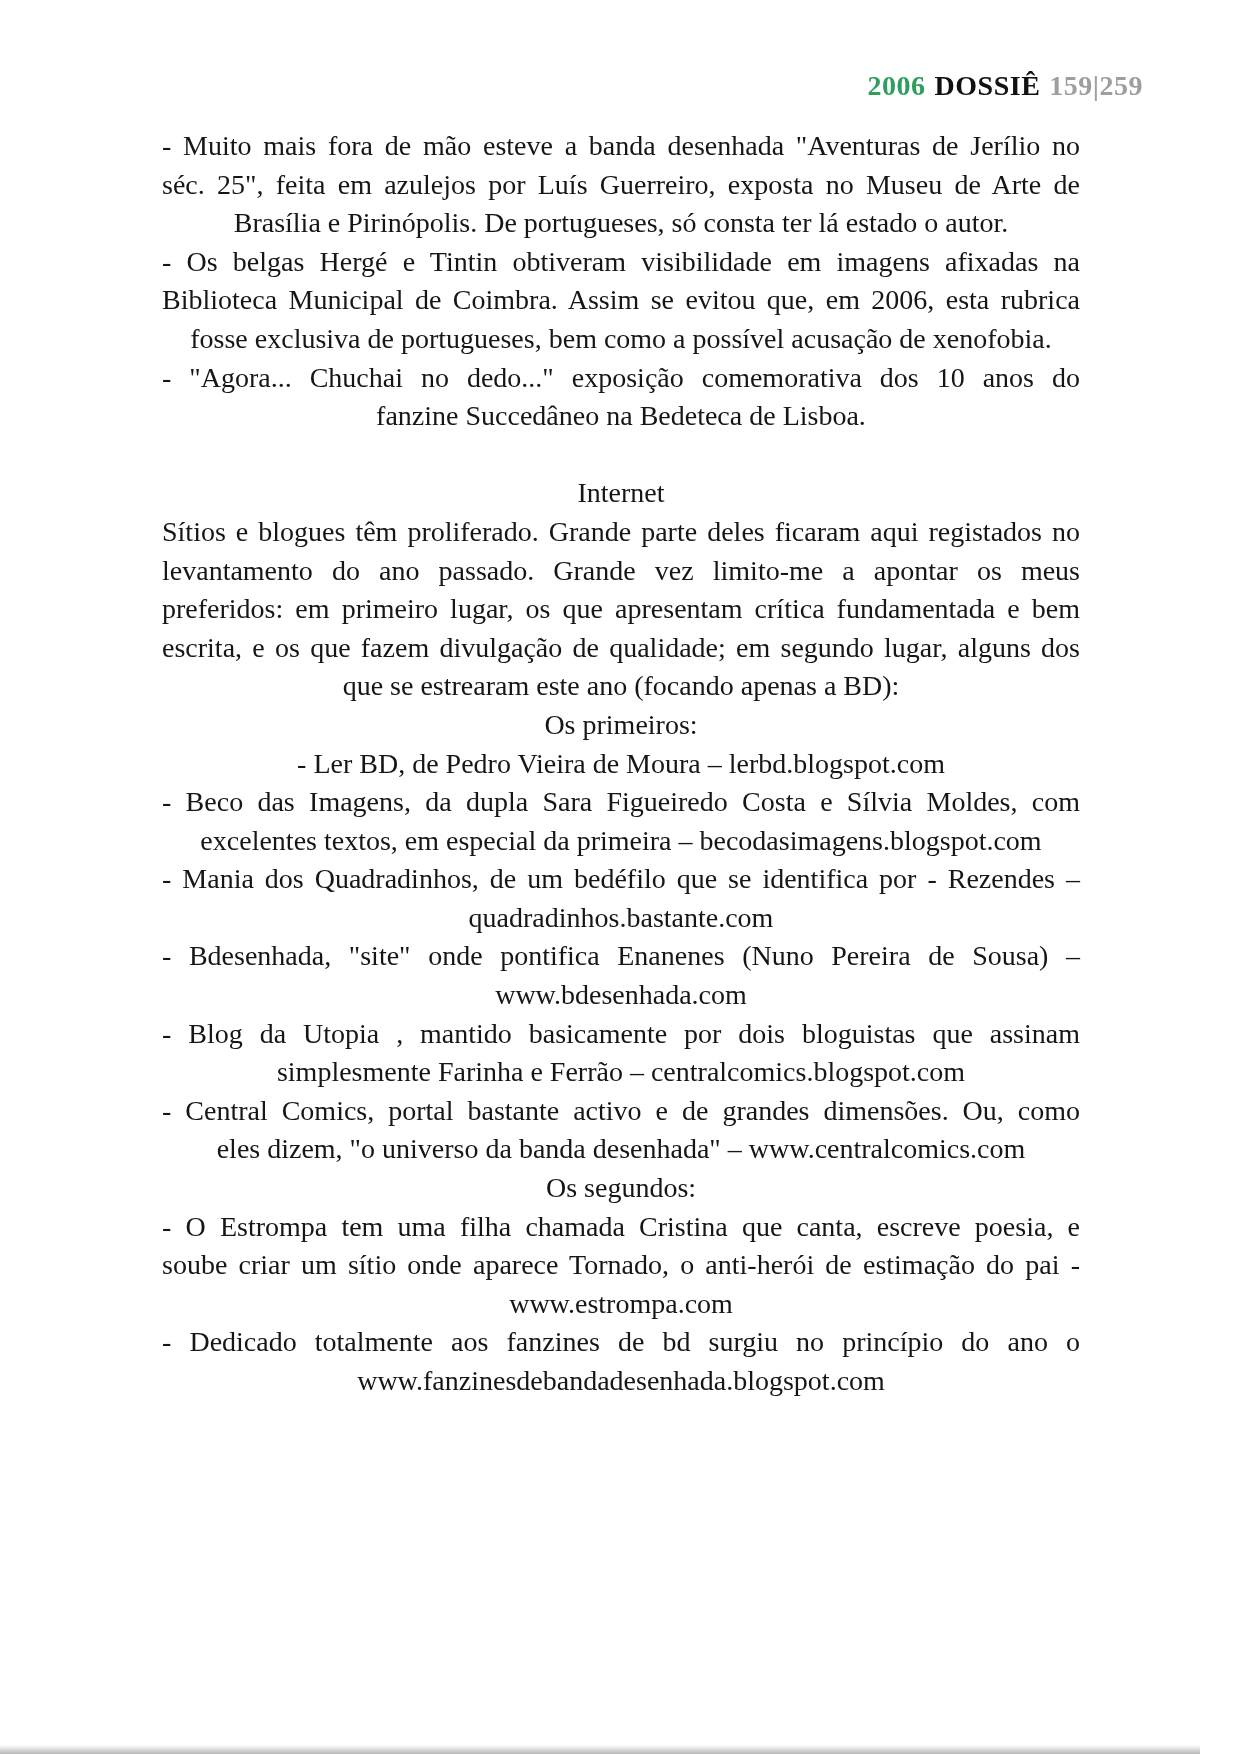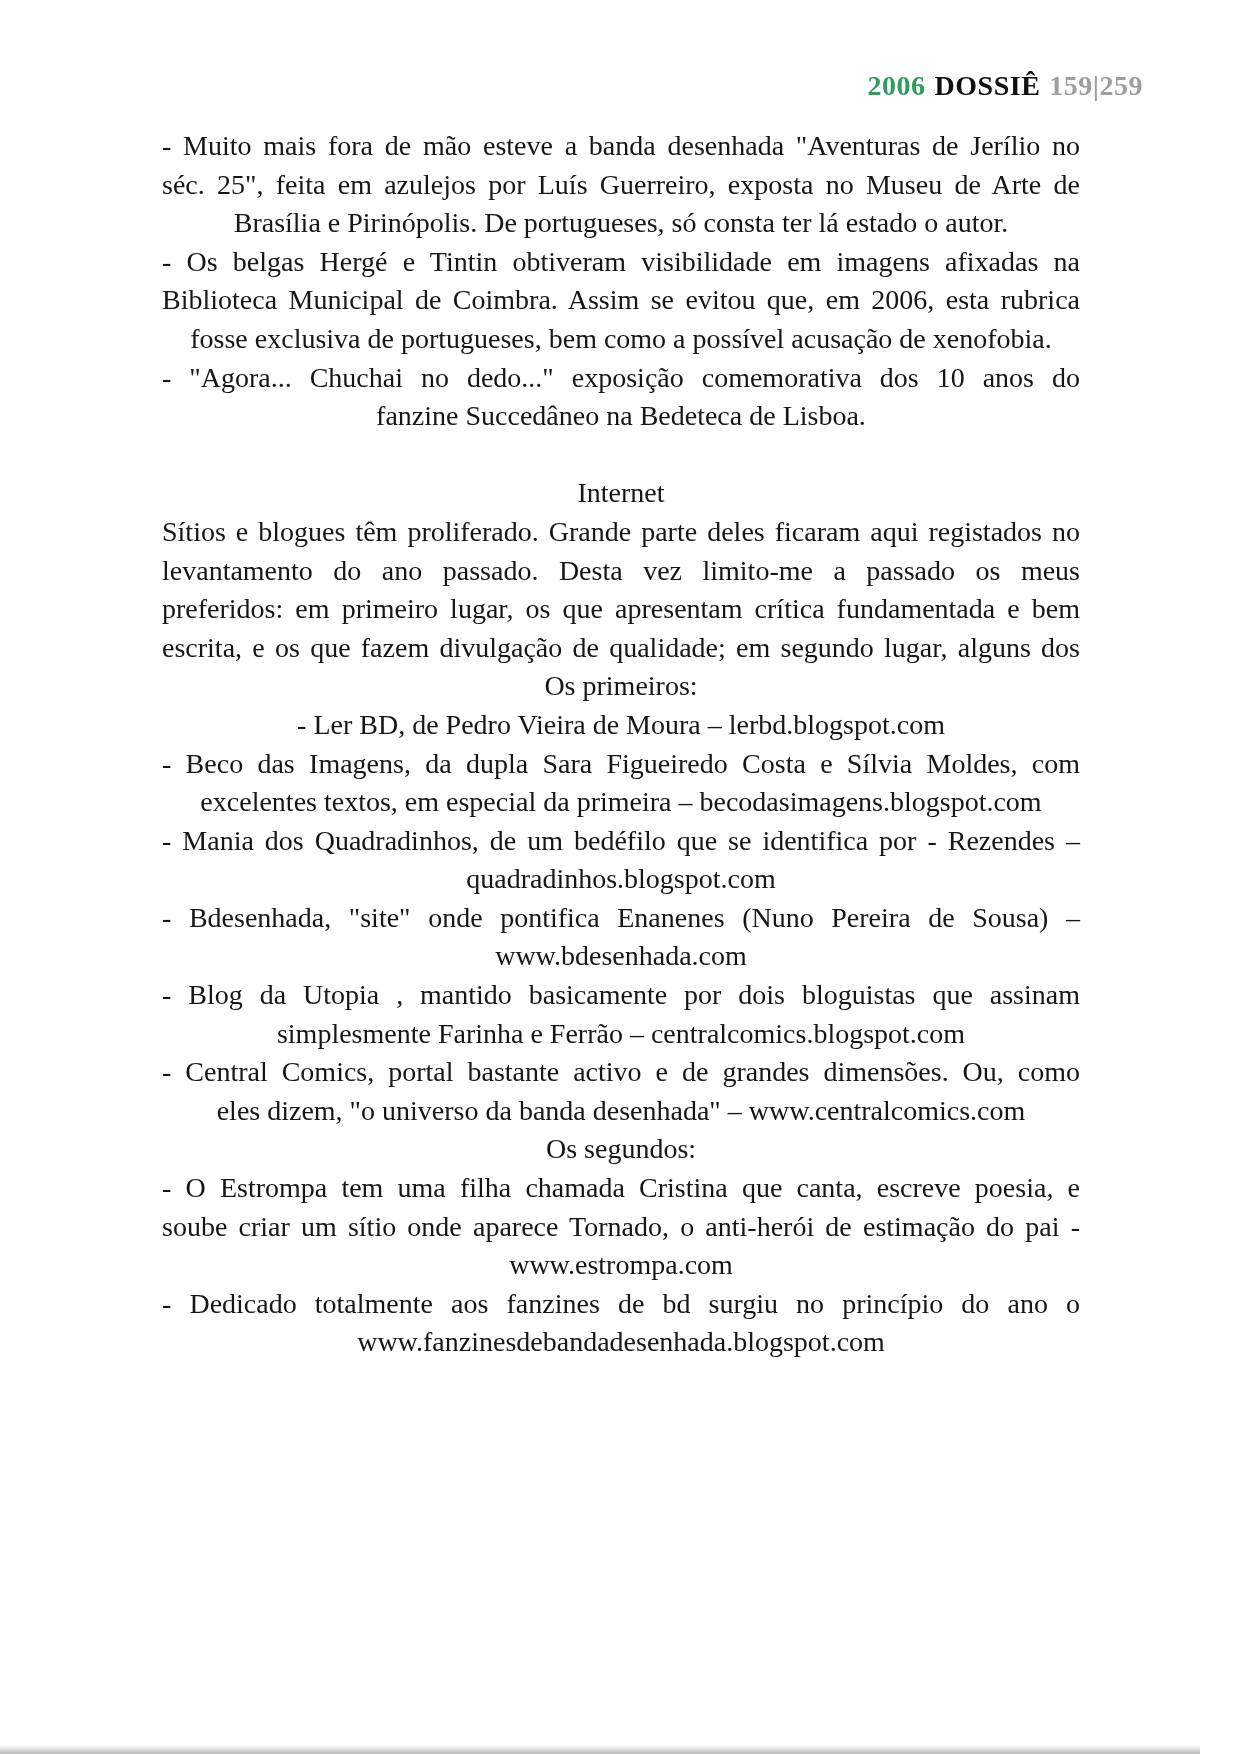--- a/index.html
+++ b/index.html
@@ -68,29 +68,30 @@
       <div class="line just">séc. 25", feita em azulejos por Luís Guerreiro, exposta no Museu de Arte de</div>
       <div class="line">Brasília e Pirinópolis. De portugueses, só consta ter lá estado o autor.</div>
       <div class="line just">- Os belgas Hergé e Tintin obtiveram visibilidade em imagens afixadas na</div>
       <div class="line just">Biblioteca Municipal de Coimbra. Assim se evitou que, em 2006, esta rubrica</div>
       <div class="line">fosse exclusiva de portugueses, bem como a possível acusação de xenofobia.</div>
       <div class="line just">- "Agora... Chuchai no dedo..." exposição comemorativa dos 10 anos do</div>
       <div class="line">fanzine Succedâneo na Bedeteca de Lisboa.</div>
       <div class="line"></div>
       <div class="line">Internet</div>
       <div class="line just">Sítios e blogues têm proliferado. Grande parte deles ficaram aqui registados no</div>
-      <div class="line just">levantamento do ano passado. Desta vez limito-me a passado os meus</div>
+      <div class="line just">levantamento do ano passado. Grande vez limito-me a apontar os meus</div>
       <div class="line just">preferidos: em primeiro lugar, os que apresentam crítica fundamentada e bem</div>
       <div class="line just">escrita, e os que fazem divulgação de qualidade; em segundo lugar, alguns dos</div>
+      <div class="line">que se estrearam este ano (focando apenas a BD):</div>
       <div class="line">Os primeiros:</div>
       <div class="line">- Ler BD, de Pedro Vieira de Moura – lerbd.blogspot.com</div>
       <div class="line just">- Beco das Imagens, da dupla Sara Figueiredo Costa e Sílvia Moldes, com</div>
       <div class="line">excelentes textos, em especial da primeira – becodasimagens.blogspot.com</div>
       <div class="line just">- Mania dos Quadradinhos, de um bedéfilo que se identifica por - Rezendes –</div>
-      <div class="line">quadradinhos.blogspot.com</div>
+      <div class="line">quadradinhos.bastante.com</div>
       <div class="line just">- Bdesenhada, "site" onde pontifica Enanenes (Nuno Pereira de Sousa) –</div>
       <div class="line">www.bdesenhada.com</div>
       <div class="line just">- Blog da Utopia , mantido basicamente por dois bloguistas que assinam</div>
       <div class="line">simplesmente Farinha e Ferrão – centralcomics.blogspot.com</div>
       <div class="line just">- Central Comics, portal bastante activo e de grandes dimensões. Ou, como</div>
       <div class="line">eles dizem, "o universo da banda desenhada" – www.centralcomics.com</div>
       <div class="line">Os segundos:</div>
       <div class="line just">- O Estrompa tem uma filha chamada Cristina que canta, escreve poesia, e</div>
       <div class="line just">soube criar um sítio onde aparece Tornado, o anti-herói de estimação do pai -</div>
       <div class="line">www.estrompa.com</div>

